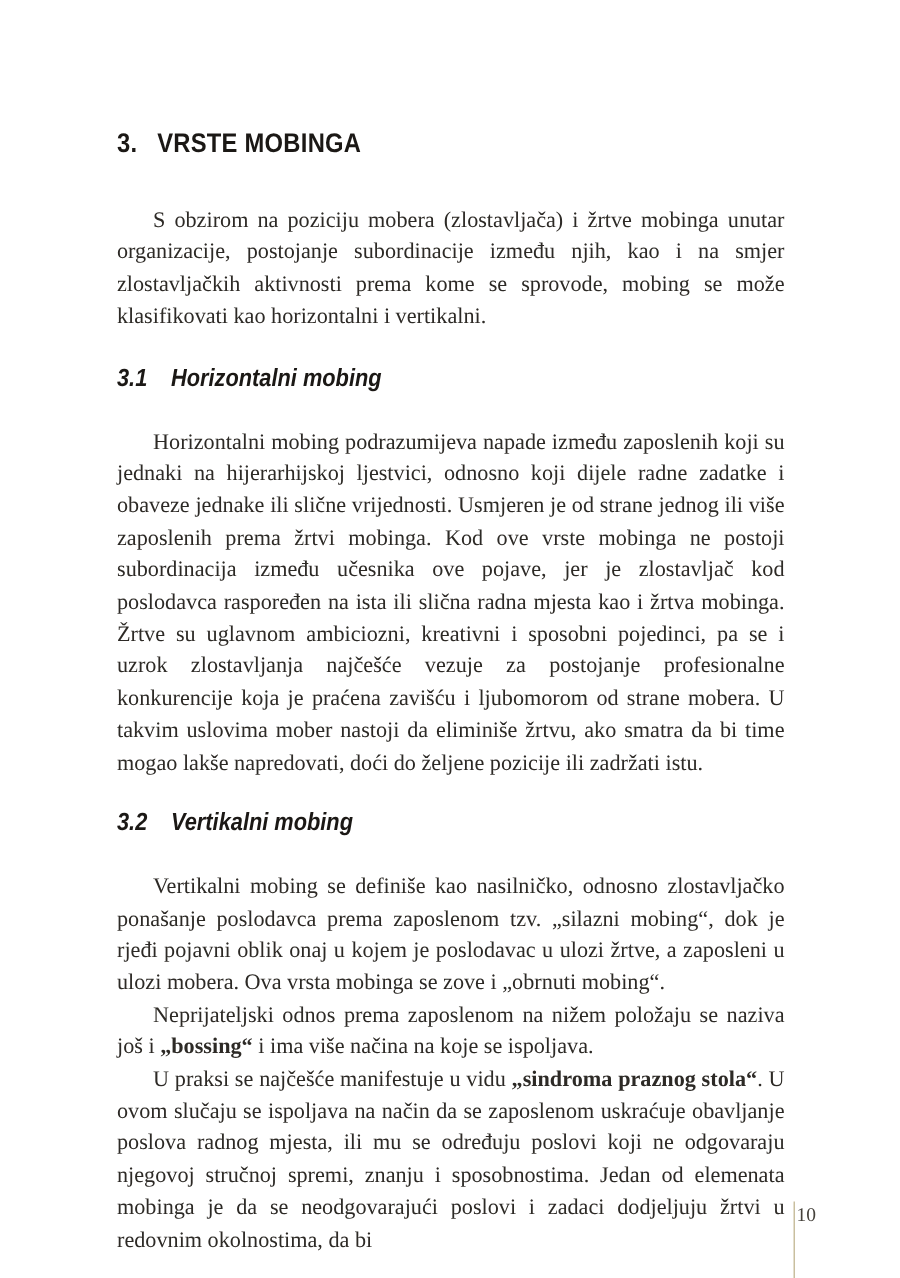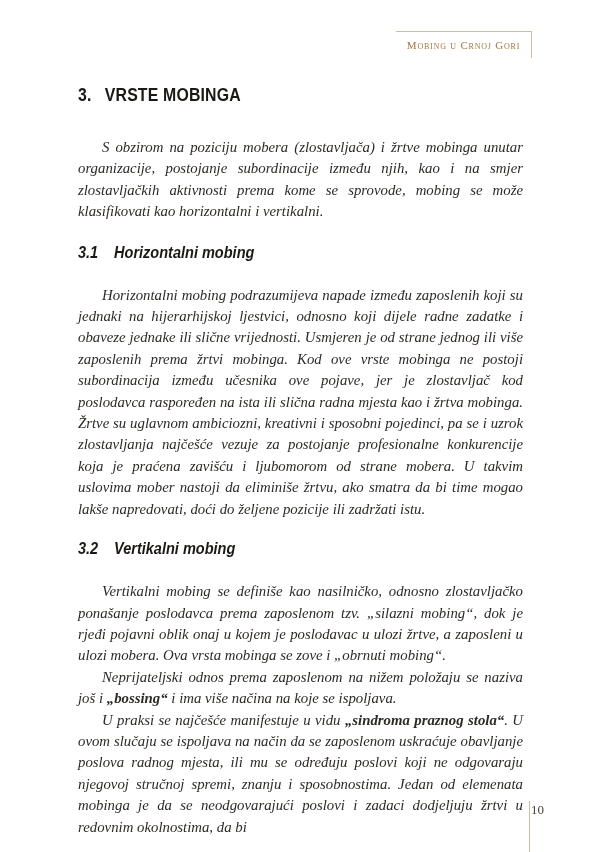--- a/index.html
+++ b/index.html
@@ -78,21 +78,20 @@
   .h2.s32 { margin-top: 20px; }
 
   p.body {
     margin: 0;
     font-family: "Liberation Serif", serif;
     font-size: 14.8px;
     line-height: 21.4px;
     color: #2d2a26;
     text-align: justify;
     text-indent: 24px;
-    font-style: italic;
   }
   p.body.after-h1 { margin-top: 33px; }
   p.body.after-h2 { margin-top: 24px; }
   p.body b { font-weight: bold; }
 
   
   #page-number {
     position: absolute;
     top: 802px;
     left: 484px;
@@ -109,23 +108,20 @@
     width: 1px;
     height: 51px;
     background: #c9bf9f;
   }
 </style>
 </head>
 <body>
 
 <div id="page">
 
-  <div id="running-header">
-    <span class="rh-text">Mobing u Crnoj Gori</span>
-  </div>
 
   <div id="content">
 
     <div class="h1">
       <span>3.</span>
       <span>VRSTE MOBINGA</span>
     </div>
 
     <p class="body after-h1">S obzirom na poziciju mobera (zlostavljača) i žrtve mobinga unutar organizacije, postojanje subordinacije između njih, kao i na smjer zlostavljačkih aktivnosti prema kome se sprovode, mobing se može klasifikovati kao horizontalni i vertikalni.</p>
 

